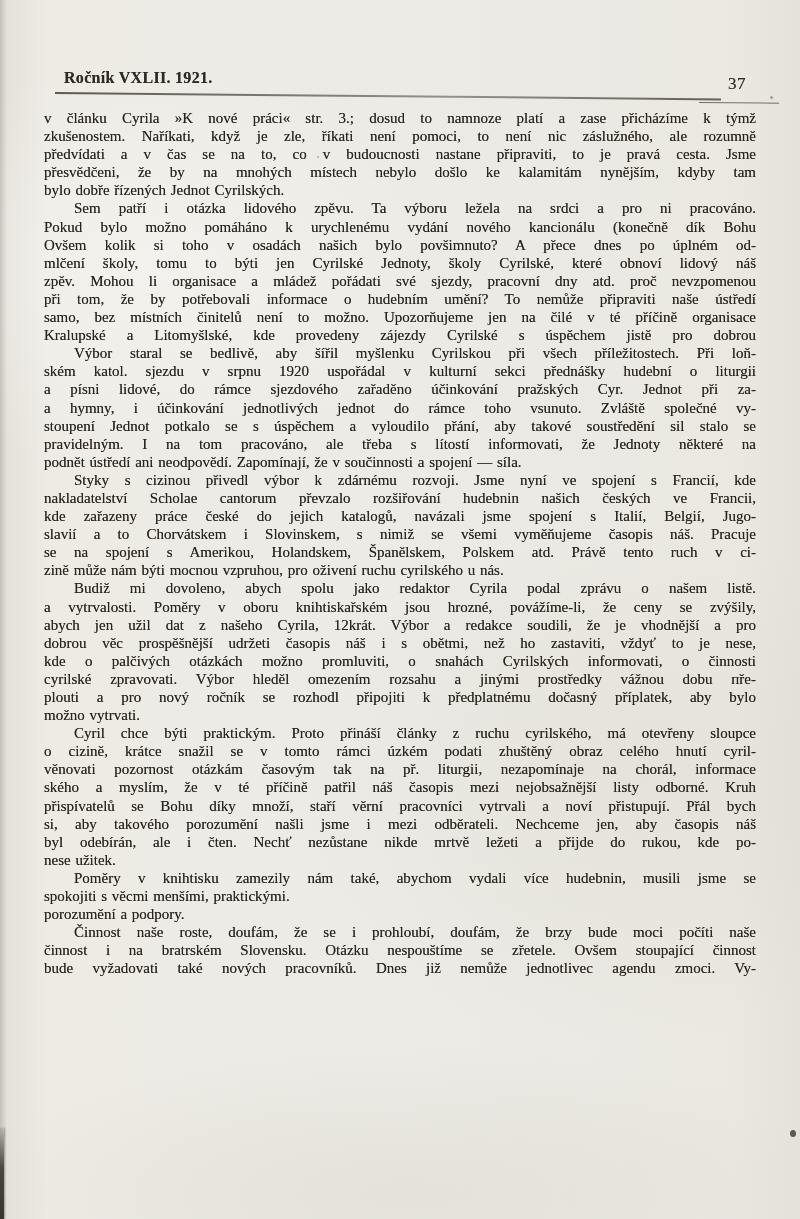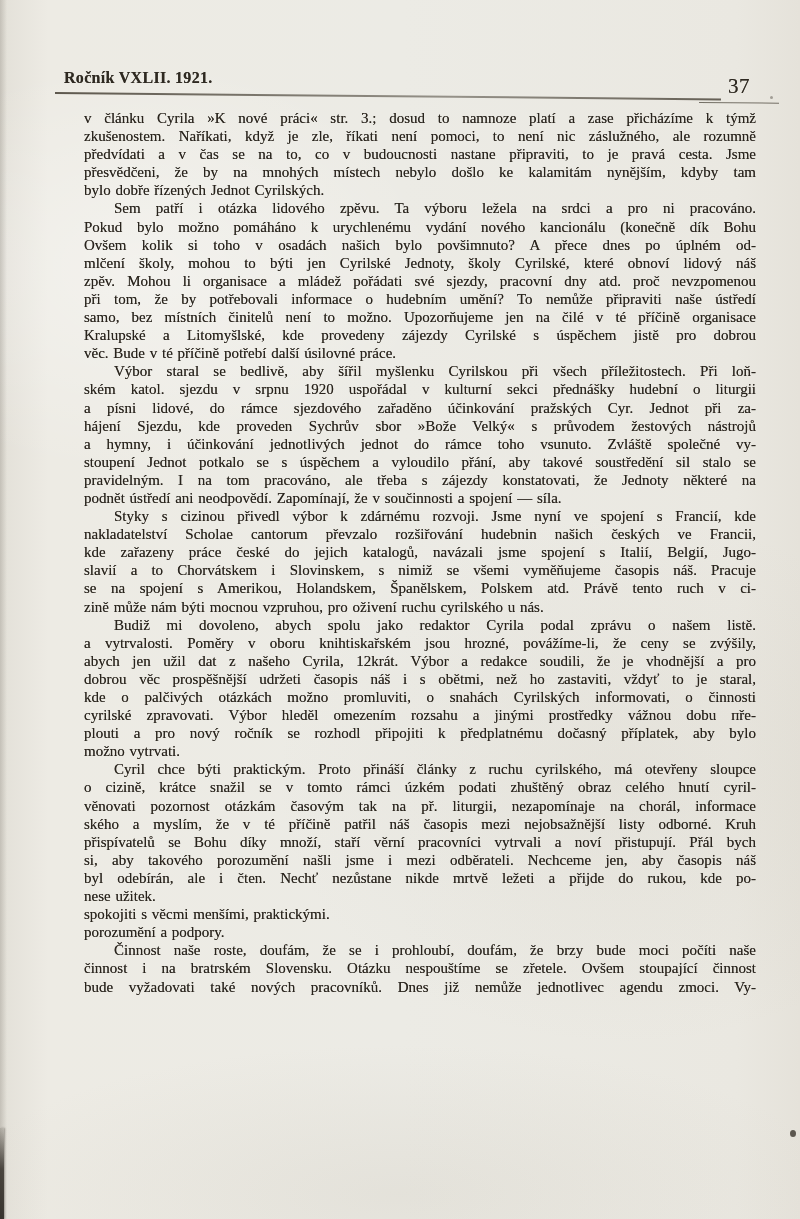--- a/index.html
+++ b/index.html
@@ -40,21 +40,21 @@
 
   
   .volume {
     position: absolute; left: 64px; top: 69px;
     font-size: 16px; font-weight: bold; letter-spacing: 0.3px;
     color: #2e2921;
     text-shadow: 0 0 0.6px rgba(46,41,33,0.6);
   }
   .pagenum {
     position: absolute; left: 728px; top: 74px;
-    font-size: 21px; color: #2e2921; letter-spacing: 0.5px;
+    font-size: 17px; color: #2e2921; letter-spacing: 0.5px;
     text-shadow: 0 0 0.6px rgba(46,41,33,0.6);
     font-family: Liberation Serif, serif;
   }
   .rule-main {
     position: absolute; left: 55px; top: 92px; width: 666px; height: 1.6px;
     background: linear-gradient(90deg, rgba(78,72,61,0.9), rgba(78,72,61,0.55) 60%, rgba(78,72,61,0.85));
     transform: rotate(0.55deg); transform-origin: left center;
   }
   .rule-page {
     position: absolute; left: 699px; top: 102px; width: 80px; height: 1.4px;
@@ -69,21 +69,20 @@
     color: #29241d;
     text-shadow: 0 0 0.55px rgba(41,36,29,0.65);
     word-spacing: 1px;
   }
   .para { margin: 0; }
   .line {
     line-height: 18.1px;
     text-align: justify;
     text-align-last: justify;
     white-space: normal;
-    margin-left: 40px;
   }
   .line.lastline { text-align-last: left; }
   .line.firstline { text-indent: 30px; }
 </style>
 </head>
 <body>
 
 <div class="page">
   <div class="edge-left"></div>
   <div class="edge-strip"></div>
@@ -101,68 +100,67 @@
         <div class="line">v článku Cyrila »K nové práci« str. 3.; dosud to namnoze platí a zase přicházíme k týmž</div>
         <div class="line">zkušenostem. Naříkati, když je zle, říkati není pomoci, to není nic záslužného, ale rozumně</div>
         <div class="line">předvídati a v čas se na to, co v budoucnosti nastane připraviti, to je pravá cesta. Jsme</div>
         <div class="line">přesvědčeni, že by na mnohých místech nebylo došlo ke kalamitám nynějším, kdyby tam</div>
         <div class="line lastline">bylo dobře řízených Jednot Cyrilských.</div>
       </div>
       <div class="para">
         <div class="line firstline">Sem patří i otázka lidového zpěvu. Ta výboru ležela na srdci a pro ni pracováno.</div>
         <div class="line">Pokud bylo možno pomáháno k urychlenému vydání nového kancionálu (konečně dík Bohu</div>
         <div class="line">Ovšem kolik si toho v osadách našich bylo povšimnuto? A přece dnes po úplném od-</div>
-        <div class="line">mlčení školy, mohou to býti jen Cyrilské Jednoty, školy Cyrilské, které obnoví lidový náš</div>
+        <div class="line">mlčení školy, tomu to býti jen Cyrilské Jednoty, školy Cyrilské, které obnoví lidový náš</div>
         <div class="line">zpěv. Mohou li organisace a mládež pořádati své sjezdy, pracovní dny atd. proč nevzpomenou</div>
         <div class="line">při tom, že by potřebovali informace o hudebním umění? To nemůže připraviti naše ústředí</div>
         <div class="line">samo, bez místních činitelů není to možno. Upozorňujeme jen na čilé v té příčině organisace</div>
         <div class="line">Kralupské a Litomyšlské, kde provedeny zájezdy Cyrilské s úspěchem jistě pro dobrou</div>
-        <div class="line lastline">věc. Bude v té příčině potřebí další úsilovné práce.</div>
       </div>
       <div class="para">
         <div class="line firstline">Výbor staral se bedlivě, aby šířil myšlenku Cyrilskou při všech příležitostech. Při loň-</div>
         <div class="line">ském katol. sjezdu v srpnu 1920 uspořádal v kulturní sekci přednášky hudební o liturgii</div>
         <div class="line">a písni lidové, do rámce sjezdového zařaděno účinkování pražských Cyr. Jednot při za-</div>
-        <div class="line">hájení Sjezdu, kde proveden Sychrův sbor »Bože Velký« s průvodem žestových nástrojů</div>
         <div class="line">a hymny, i účinkování jednotlivých jednot do rámce toho vsunuto. Zvláště společné vy-</div>
         <div class="line">stoupení Jednot potkalo se s úspěchem a vyloudilo přání, aby takové soustředění sil stalo se</div>
-        <div class="line">pravidelným. I na tom pracováno, ale třeba s zájezdy konstatovati, že Jednoty některé na</div>
+        <div class="line">pravidelným. I na tom pracováno, ale třeba s lítostí informovati, že Jednoty některé na</div>
         <div class="line lastline">podnět ústředí ani neodpovědí. Zapomínají, že v součinnosti a spojení — síla.</div>
       </div>
       <div class="para">
         <div class="line firstline">Styky s cizinou přivedl výbor k zdárnému rozvoji. Jsme nyní ve spojení s Francií, kde</div>
         <div class="line">nakladatelství Scholae cantorum převzalo rozšiřování hudebnin našich českých ve Francii,</div>
         <div class="line">kde zařazeny práce české do jejich katalogů, navázali jsme spojení s Italií, Belgií, Jugo-</div>
         <div class="line">slavií a to Chorvátskem i Slovinskem, s nimiž se všemi vyměňujeme časopis náš. Pracuje</div>
         <div class="line">se na spojení s Amerikou, Holandskem, Španělskem, Polskem atd. Právě tento ruch v ci-</div>
         <div class="line lastline">zině může nám býti mocnou vzpruhou, pro oživení ruchu cyrilského u nás.</div>
       </div>
       <div class="para">
         <div class="line firstline">Budiž mi dovoleno, abych spolu jako redaktor Cyrila podal zprávu o našem listě.</div>
       </div>
       <div class="para">
         <div class="line">a vytrvalosti. Poměry v oboru knihtiskařském jsou hrozné, povážíme-li, že ceny se zvýšily,</div>
         <div class="line">abych jen užil dat z našeho Cyrila, 12krát. Výbor a redakce soudili, že je vhodnější a pro</div>
-        <div class="line">dobrou věc prospěšnější udržeti časopis náš i s obětmi, než ho zastaviti, vždyť to je staral,</div>
+        <div class="line">dobrou věc prospěšnější udržeti časopis náš i s obětmi, než ho zastaviti, vždyť to je nese,</div>
         <div class="line">kde o palčivých otázkách možno promluviti, o snahách Cyrilských informovati, o činnosti</div>
         <div class="line">cyrilské zpravovati. Výbor hleděl omezením rozsahu a jinými prostředky vážnou dobu пře-</div>
         <div class="line">plouti a pro nový ročník se rozhodl připojiti k předplatnému dočasný příplatek, aby bylo</div>
         <div class="line lastline">možno vytrvati.</div>
       </div>
       <div class="para">
         <div class="line firstline">Cyril chce býti praktickým. Proto přináší články z ruchu cyrilského, má otevřeny sloupce</div>
         <div class="line">o cizině, krátce snažil se v tomto rámci úzkém podati zhuštěný obraz celého hnutí cyril-</div>
         <div class="line">věnovati pozornost otázkám časovým tak na př. liturgii, nezapomínaje na chorál, informace</div>
         <div class="line">ského a myslím, že v té příčině patřil náš časopis mezi nejobsažnější listy odborné. Kruh</div>
         <div class="line">přispívatelů se Bohu díky množí, staří věrní pracovníci vytrvali a noví přistupují. Přál bych</div>
         <div class="line">si, aby takového porozumění našli jsme i mezi odběrateli. Nechceme jen, aby časopis náš</div>
         <div class="line">byl odebírán, ale i čten. Nechť nezůstane nikde mrtvě ležeti a přijde do rukou, kde po-</div>
         <div class="line lastline">nese užitek.</div>
       </div>
       <div class="para">
+        <div class="line firstline">Poměry v knihtisku zamezily nám také, abychom vydali více hudebnin, musili jsme se</div>
         <div class="line lastline">spokojiti s věcmi menšími, praktickými.</div>
       </div>
       <div class="para">
         <div class="line lastline">porozumění a podpory.</div>
       </div>
       <div class="para">
         <div class="line firstline">Činnost naše roste, doufám, že se i prohloubí, doufám, že brzy bude moci počíti naše</div>
         <div class="line">činnost i na bratrském Slovensku. Otázku nespouštíme se zřetele. Ovšem stoupající činnost</div>
         <div class="line">bude vyžadovati také nových pracovníků. Dnes již nemůže jednotlivec agendu zmoci. Vy-</div>
       </div>

